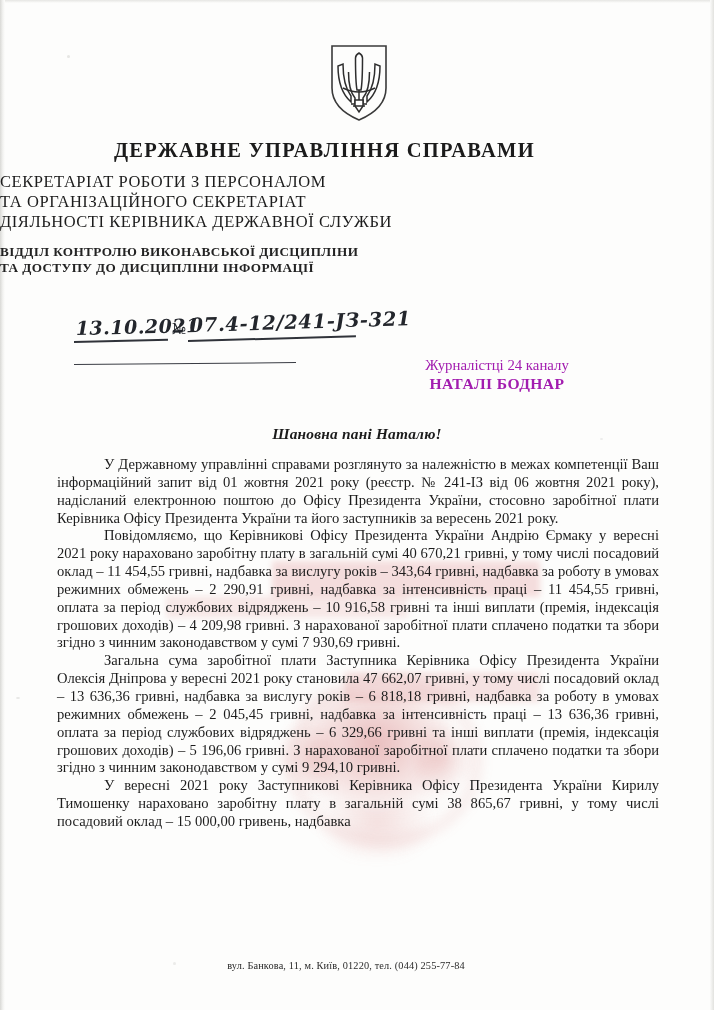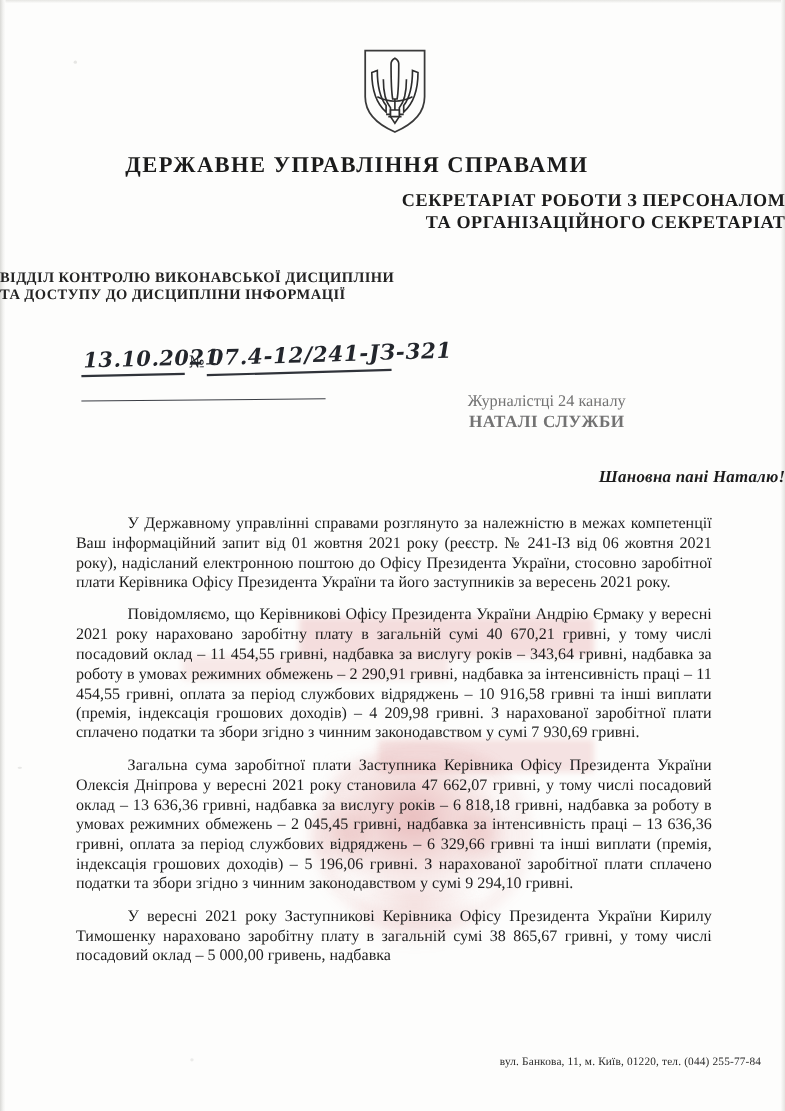--- a/index.html
+++ b/index.html
@@ -117,23 +117,23 @@
     font-family: "Liberation Serif", serif;
     font-weight: bold;
     font-size: 20.5px;
     letter-spacing: 1.3px;
     color: #1b1b1b;
   }
   .org-sub {
     position: absolute;
     left: 0; top: 172px;
     width: 714px;
-    text-align: right;
-    font-family: "Liberation Serif", serif;
-    font-weight: bold;
+    text-align: left;
+    font-family: "Liberation Serif", serif;
+    font-weight: normal;
     font-size: 16.5px;
     line-height: 20px;
     letter-spacing: 0.55px;
     color: #1c1c1c;
   }
   .org-dept {
     position: absolute;
     left: 0; top: 244px;
     width: 714px;
     text-align: left;
@@ -200,41 +200,41 @@
     transform: rotate(-0.5deg);
     transform-origin: left center;
   }
 
   
   .addressee {
     position: absolute;
     left: 352px; top: 356px;
     width: 290px;
     text-align: center;
-    color: #737373;
+    color: #a21caf;
   }
   .addressee .line1 {
     font-family: "Liberation Serif", serif;
     font-size: 14.8px;
     line-height: 18px;
   }
   .addressee .line2 {
     font-family: "Liberation Serif", serif;
     font-weight: bold;
     font-size: 15.6px;
     line-height: 19px;
     letter-spacing: 0.4px;
   }
 
   
   .salutation {
     position: absolute;
     left: 0; top: 425px;
     width: 714px;
-    text-align: right;
+    text-align: center;
     font-family: "Liberation Serif", serif;
     font-style: italic;
     font-weight: bold;
     font-size: 15.4px;
     color: #1b1b1b;
     letter-spacing: 0.2px;
   }
 
   
   .body-text {
@@ -242,30 +242,30 @@
     left: 57px; top: 456px;
     width: 602px;
     font-family: "Liberation Serif", serif;
     font-size: 14.6px;
     line-height: 17.85px;
     color: #1c1c1c;
     text-align: justify;
     text-justify: inter-word;
   }
   .body-text p {
-    margin: 12px;
+    margin: 0;
     text-indent: 47px;
   }
 
   
   .footer {
     position: absolute;
     left: 0; top: 960px;
     width: 692px;
-    text-align: right;
+    text-align: center;
     font-family: "Liberation Serif", serif;
     font-size: 10.3px;
     color: #2a2a2a;
     letter-spacing: 0.15px;
   }
 
   
   .speck {
     position: absolute;
     background: #cfcfcc;
@@ -306,46 +306,47 @@
         <path d="M24 62 L36 62"></path>
       </g>
     </svg>
   </div>
 
   <div class="org-title">ДЕРЖАВНЕ УПРАВЛІННЯ СПРАВАМИ</div>
 
   <div class="org-sub">
     <div>СЕКРЕТАРІАТ РОБОТИ З ПЕРСОНАЛОМ</div>
     <div>ТА ОРГАНІЗАЦІЙНОГО СЕКРЕТАРІАТ</div>
+    <div>ДІЯЛЬНОСТІ КЕРІВНИКА ДЕРЖАВНОЇ СЛУЖБИ</div>
   </div>
 
   <div class="org-dept">
     <div>ВІДДІЛ КОНТРОЛЮ ВИКОНАВСЬКОЇ ДИСЦИПЛІНИ</div>
     <div>ТА ДОСТУПУ ДО ДИСЦИПЛІНИ ІНФОРМАЦІЇ</div>
   </div>
 
   <div class="hand hand-date">13.10.2021</div>
   <div class="hand hand-nomark">№</div>
   <div class="hand hand-num">07.4-12/241-ЈЗ-321</div>
   <div class="rule-date"></div>
   <div class="rule-num"></div>
   <div class="rule-blank"></div>
 
   <div class="addressee">
     <div class="line1">Журналістці 24 каналу</div>
-    <div class="line2">НАТАЛІ СЛУЖБИ</div>
+    <div class="line2">НАТАЛІ БОДНАР</div>
   </div>
 
   <div class="salutation">Шановна пані Наталю!</div>
 
   <div class="body-text">
     <p>У Державному управлінні справами розглянуто за належністю в межах компетенції Ваш інформаційний запит від 01 жовтня 2021 року (реєстр. № 241-ІЗ від 06 жовтня 2021 року), надісланий електронною поштою до Офісу Президента України, стосовно заробітної плати Керівника Офісу Президента України та його заступників за вересень 2021 року.</p>
     <p>Повідомляємо, що Керівникові Офісу Президента України Андрію Єрмаку у вересні 2021 року нараховано заробітну плату в загальній сумі 40 670,21 гривні, у тому числі посадовий оклад – 11 454,55 гривні, надбавка за вислугу років – 343,64 гривні, надбавка за роботу в умовах режимних обмежень – 2 290,91 гривні, надбавка за інтенсивність праці – 11 454,55 гривні, оплата за період службових відряджень – 10 916,58 гривні та інші виплати (премія, індексація грошових доходів) – 4 209,98 гривні. З нарахованої заробітної плати сплачено податки та збори згідно з чинним законодавством у сумі 7 930,69 гривні.</p>
     <p>Загальна сума заробітної плати Заступника Керівника Офісу Президента України Олексія Дніпрова у вересні 2021 року становила 47 662,07 гривні, у тому числі посадовий оклад – 13 636,36 гривні, надбавка за вислугу років – 6 818,18 гривні, надбавка за роботу в умовах режимних обмежень – 2 045,45 гривні, надбавка за інтенсивність праці – 13 636,36 гривні, оплата за період службових відряджень – 6 329,66 гривні та інші виплати (премія, індексація грошових доходів) – 5 196,06 гривні. З нарахованої заробітної плати сплачено податки та збори згідно з чинним законодавством у сумі 9 294,10 гривні.</p>
-    <p>У вересні 2021 року Заступникові Керівника Офісу Президента України Кирилу Тимошенку нараховано заробітну плату в загальній сумі 38 865,67 гривні,  у тому числі посадовий оклад – 5 000,00 гривень, надбавка</p>
+    <p>У вересні 2021 року Заступникові Керівника Офісу Президента України Кирилу Тимошенку нараховано заробітну плату в загальній сумі 38 865,67 гривні,  у тому числі посадовий оклад – 15 000,00 гривень, надбавка</p>
   </div>
 
   <div class="footer">вул. Банкова, 11, м. Київ, 01220, тел. (044) 255-77-84</div>
 
   <div class="speck" style="left:67px; top:55px; width:3px; height:3px; opacity:.5;"></div>
   <div class="speck" style="left:16px; top:697px; width:4px; height:2px; opacity:.45;"></div>
   <div class="speck" style="left:173px; top:962px; width:3px; height:3px; opacity:.4;"></div>
   <div class="speck" style="left:600px; top:438px; width:3px; height:2px; opacity:.35;"></div>
 
 </div>

